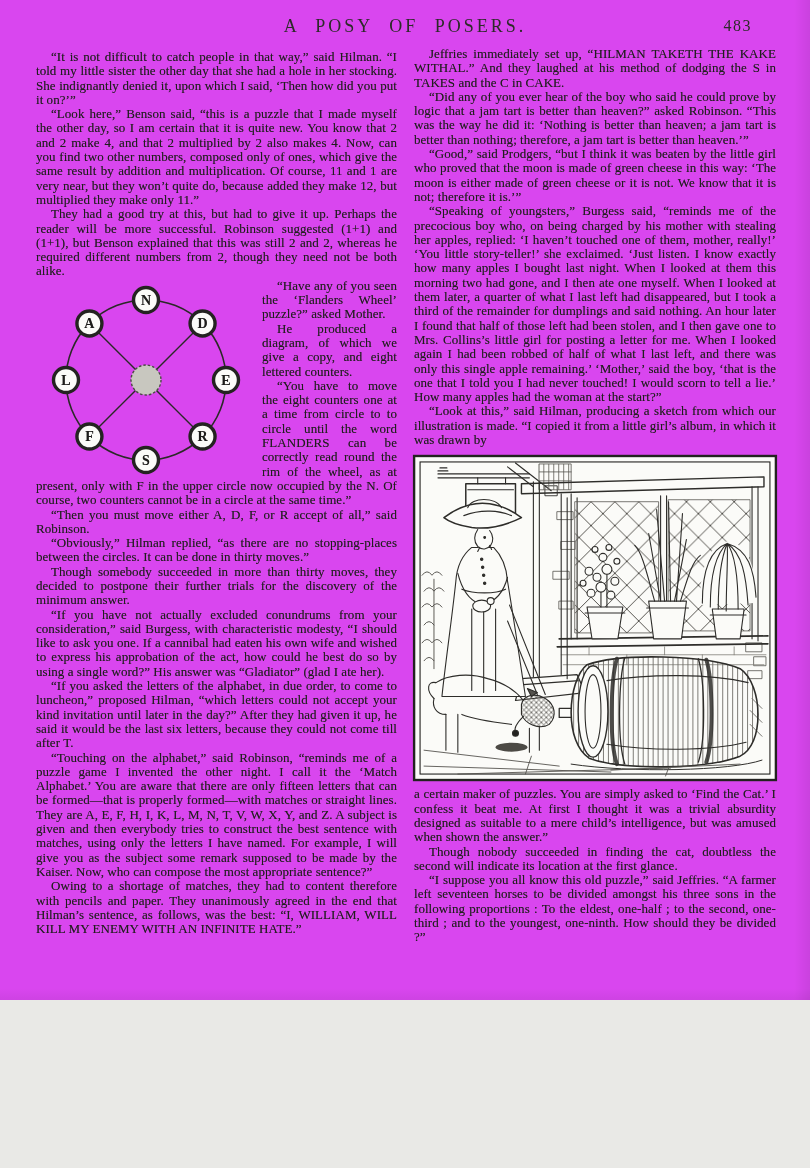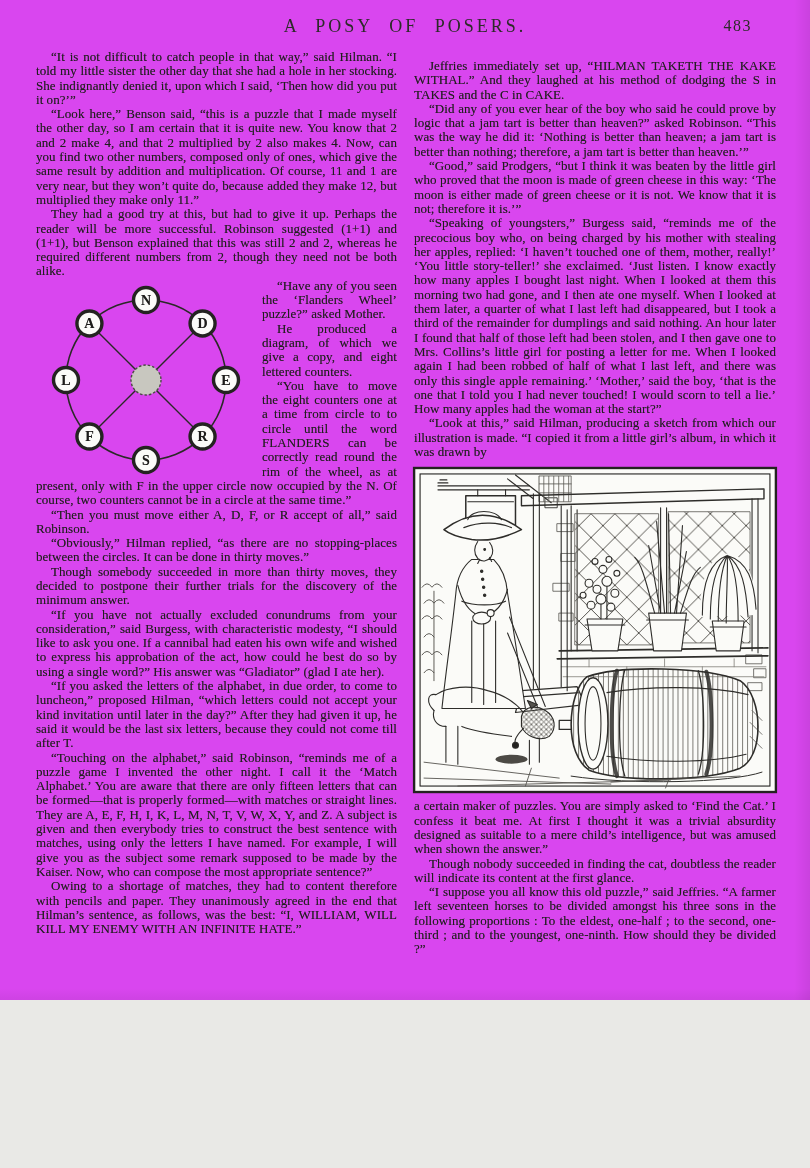--- a/index.html
+++ b/index.html
@@ -13,21 +13,21 @@
   .page::before{content:"";position:absolute;left:0;bottom:0;width:100%;height:12px;
     background:linear-gradient(to bottom,rgba(0,0,0,0),rgba(0,0,0,.05));pointer-events:none;z-index:5;}
   .masthead{position:absolute;top:16px;left:0;width:100%;text-align:center;
     font-size:18px;letter-spacing:3px;word-spacing:9px;color:#2c2b28;}
   .pagenum{position:absolute;top:17px;right:58px;font-size:16px;letter-spacing:1.5px;color:#2c2b28;}
   .col{position:absolute;font-size:13px;line-height:14.3px;text-align:justify;
     letter-spacing:.05px;text-shadow:0 0 .4px rgba(20,20,20,.45);}
   .col p{margin:0;text-indent:15px;}
   .col p.noindent{text-indent:0;}
   .col-left{left:36px;top:50px;width:361px;}
-  .col-right{left:414px;top:59px;width:362px;}
+  .col-right{left:414px;top:47px;width:362px;}
   .wheel-float{float:left;width:212px;height:196px;margin:3px 10px 1px 4px;}
   .wheel-float svg{width:100%;height:100%;}
   .illus-wrap{margin:7px 0 5px -2px;}
   .illus-wrap svg{display:block;width:366px;height:328px;}
 </style>
 </head>
 <body>
 
 <div class="page">
 
@@ -224,17 +224,17 @@
           </g>
 
           <g stroke="#55534e" stroke-width=".9">
             <path d="M12 298 L148 314 M12 314 L200 320 M46 322 L260 316 M120 304 L114 322 M200 318 L330 312 M258 316 L255 324"></path>
           </g>
         </g>
       </svg>
     </div>
 
     <p class="noindent">a certain maker of puzzles.  You are simply asked to ‘Find the Cat.’  I confess it beat me.  At first I thought it was a trivial absurdity designed as suitable to a mere child’s intelligence, but was amused when shown the answer.”</p>
-    <p>Though nobody succeeded in finding the cat, doubtless the reader will indicate its content at the first glance.</p>
+    <p>Though nobody succeeded in finding the cat, doubtless the second will indicate its location at the first glance.</p>
     <p>“I suppose you all know this old puzzle,” said Jeffries.  “A farmer left seventeen horses to be divided amongst his three sons in the following proportions : To the eldest, one-half ; to the second, one-third ; and to the youngest, one-ninth.  How should they be divided ?”</p>
   </div>
 
 </div>
 
 </body></html>

